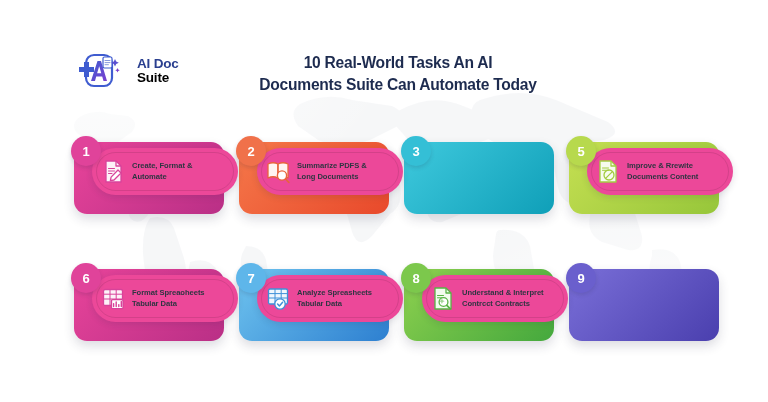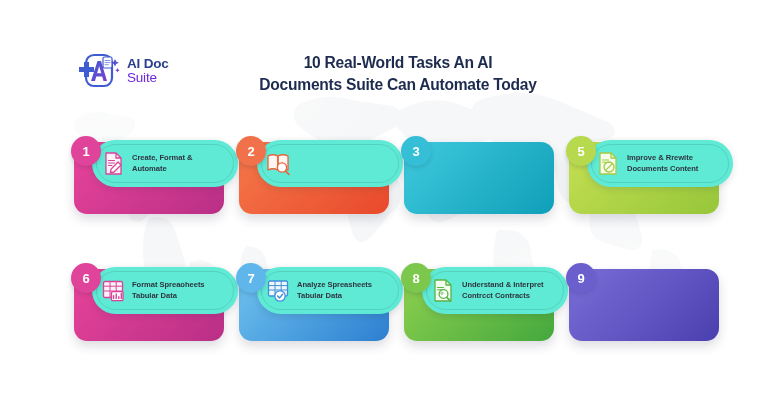--- a/index.html
+++ b/index.html
@@ -44,38 +44,38 @@
     width: 768px;
     height: 120px;
   }
 
   .logo-wrap {
     position: absolute;
     left: 76px;
     top: 50px;
     display: flex;
     align-items: center;
-    gap: 5px;
+    gap: 15px;
   }
   .logo-mark { width: 46px; height: 42px; flex: none; }
   .logo-text {
     display: flex;
     flex-direction: column;
     line-height: 1.02;
   }
   .logo-line1 {
     font-size: 13.5px;
     font-weight: 700;
     color: #2a3f8f;
     letter-spacing: -0.2px;
   }
   .logo-line2 {
     font-size: 13.5px;
-    font-weight: 400;
-    color: #6d28d9;
+    font-weight: 700;
+    color: #000000;
     letter-spacing: -0.2px;
   }
 
   .title-block {
     position: absolute;
     left: 233px;
     top: 52px;
     width: 330px;
     text-align: center;
   }
@@ -138,24 +138,24 @@
     font-size: 13px;
     font-weight: 700;
     z-index: 4;
     box-shadow: 0 2px 4px rgba(40,40,70,0.16);
   }
 
   
   .pill {
     position: absolute;
     left: 26px;
-    top: 4px;
+    top: 12px;
     width: 146px;
     height: 47px;
-    background: #5eead4;
+    background: #ec4899;
     border-radius: 24px;
     display: flex;
     align-items: center;
     padding: 0 7px 0 9px;
     gap: 6px;
     z-index: 3;
     box-shadow: 0 2px 7px rgba(40,40,70,0.14);
   }
   .pill::after {
     content: "";
@@ -281,20 +281,24 @@
         <div class="pill">
           <div class="card-icon" style="color: rgb(232, 100, 60);">
             <svg viewBox="0 0 25 25" aria-hidden="true">
               <path d="M2 5 q5-2.5 10 0 v14 q-5-2.5-10 0 z" fill="#fff5f1" stroke="currentColor" stroke-width="1.3" stroke-linejoin="round"></path>
               <path d="M12 5 q5-2.5 10 0 v14 q-5-2.5-10 0 z" fill="#fff5f1" stroke="currentColor" stroke-width="1.3" stroke-linejoin="round"></path>
               <path d="M12 5 v14" stroke="currentColor" stroke-width="1.1"></path>
               <circle cx="16" cy="16.5" r="4.6" fill="#ffffff" stroke="currentColor" stroke-width="1.4"></circle>
               <path d="M19.5 20 l3.4 3.4" stroke="currentColor" stroke-width="1.7" stroke-linecap="round"></path>
             </svg>
           </div>
+          <div class="card-label">
+            <span>Summarize PDFS &amp;</span><br>
+            <span>Long Documents</span>
+          </div>
         </div>
       </div>
 
       <div class="card">
         <div class="slab" style="background: linear-gradient(135deg, rgb(63, 201, 221) 0%, rgb(15, 159, 184) 100%);"></div>
         <div class="badge" style="background: rgb(52, 191, 214);">3</div>
       </div>
 
       <div class="card">
         <div class="slab" style="background: linear-gradient(135deg, rgb(197, 223, 82) 0%, rgb(150, 198, 58) 100%);"></div>

